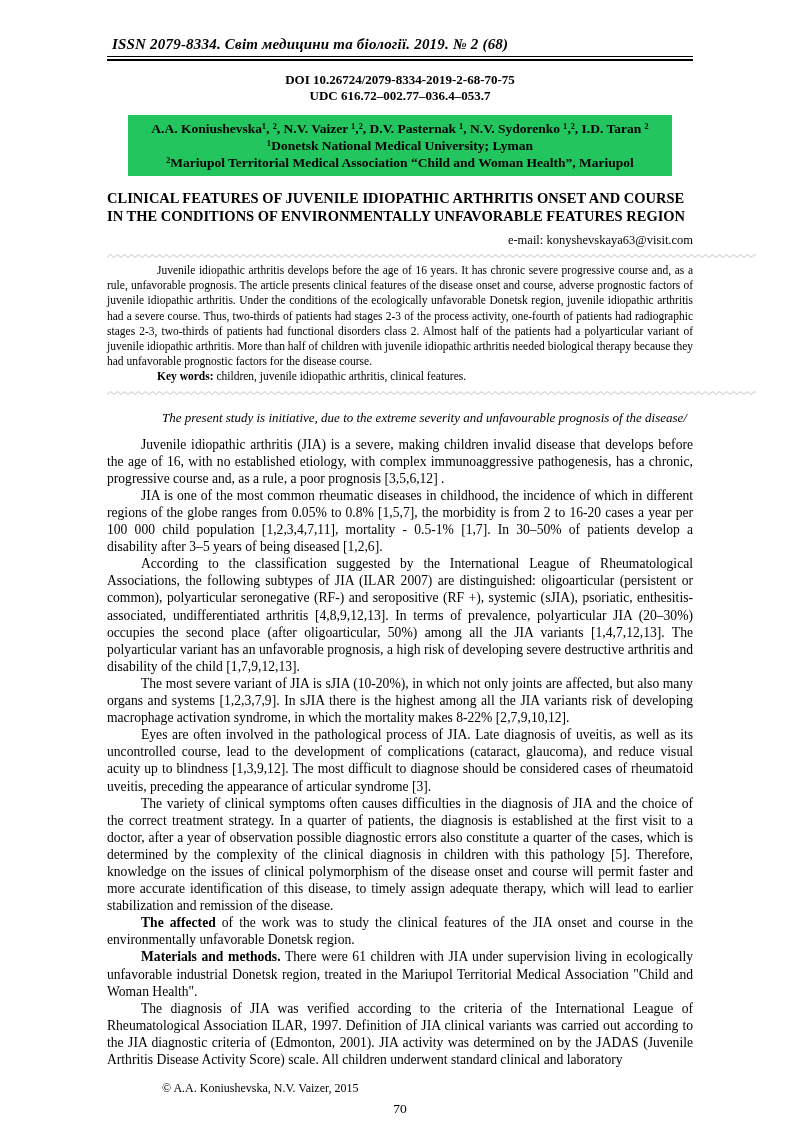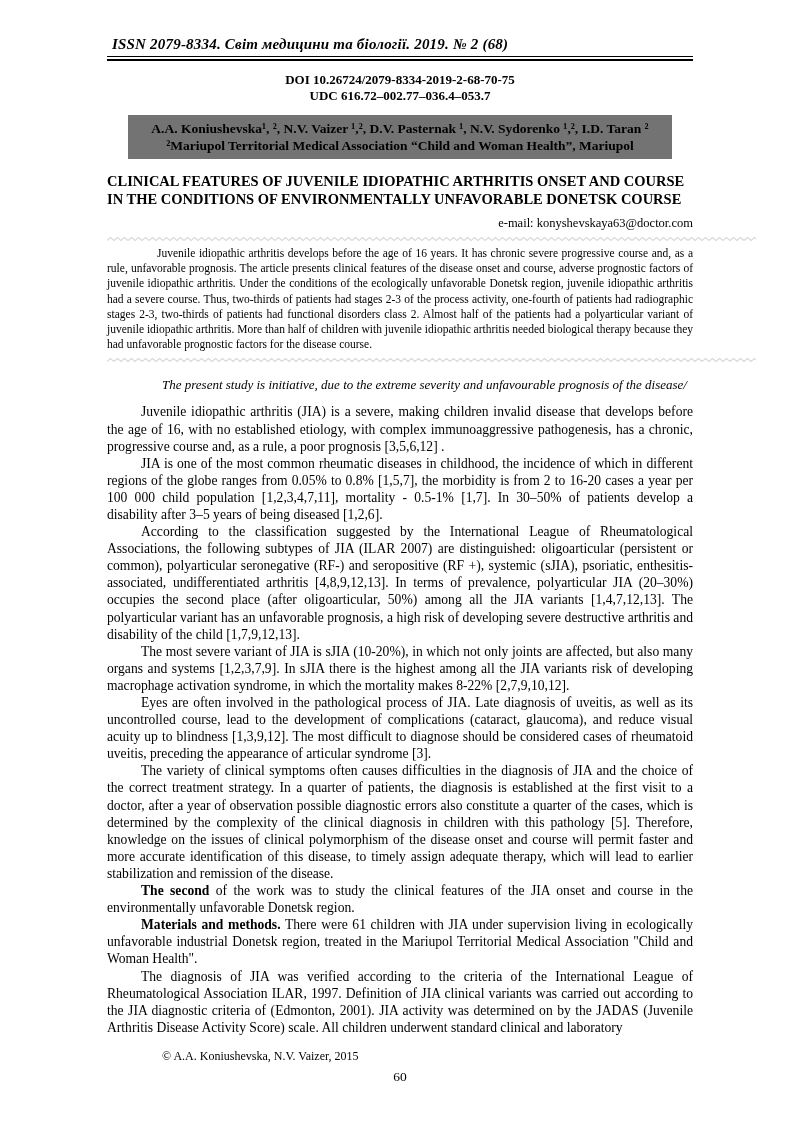--- a/index.html
+++ b/index.html
@@ -26,21 +26,21 @@
   }
   .rule-double {
     height: 2px;
     border-top: 1.5px solid #000;
     border-bottom: 2.5px solid #000;
     margin-bottom: 11px;
   }
   .doi-block { font-size: 13px; font-weight: bold; line-height: 15.5px; text-align: center; }
   
   .authors-box {
-    background: #737373;
+    background: #22c55e;
     margin: 12px 21px 0 21px;
     padding: 5px 6px;
     text-align: center;
     font-weight: bold;
     font-size: 13.5px;
     line-height: 17px;
   }
   
   .article-title {
     margin-top: 13px;
@@ -104,50 +104,52 @@
   <div class="issn-line">ISSN 2079-8334. Світ медицини та біології. 2019. № 2 (68)</div>
   <div class="rule-double"></div>
 
   <div class="doi-block">
     <div>DOI 10.26724/2079-8334-2019-2-68-70-75</div>
     <div>UDC 616.72–002.77–036.4–053.7</div>
   </div>
 
   <div class="authors-box">
     <div>A.A. Koniushevska¹, ², N.V. Vaizer ¹,², D.V. Pasternak ¹, N.V. Sydorenko ¹,², I.D. Taran ²</div>
+    <div>¹Donetsk National Medical University; Lyman</div>
     <div>²Mariupol Territorial Medical Association “Child and Woman Health”, Mariupol</div>
   </div>
 
   <div class="article-title">
     <div>CLINICAL FEATURES OF JUVENILE IDIOPATHIC ARTHRITIS ONSET AND COURSE</div>
-    <div>IN THE CONDITIONS OF ENVIRONMENTALLY UNFAVORABLE DONETSK COURSE</div>
+    <div>IN THE CONDITIONS OF ENVIRONMENTALLY UNFAVORABLE FEATURES REGION</div>
   </div>
 
-  <div class="email-line">e-mail: konyshevskaya63@doctor.com</div>
+  <div class="email-line">e-mail: konyshevskaya63@visit.com</div>
 
   <svg class="zigzag" width="674" height="6">
     <path fill="none" stroke="#d9d9d9" stroke-width="1.2" d="M0 4.5 L3.5 1.5 L7 4.5 L10.5 1.5 L14 4.5 L17.5 1.5 L21 4.5 L24.5 1.5 L28 4.5 L31.5 1.5 L35 4.5 L38.5 1.5 L42 4.5 L45.5 1.5 L49 4.5 L52.5 1.5 L56 4.5 L59.5 1.5 L63 4.5 L66.5 1.5 L70 4.5 L73.5 1.5 L77 4.5 L80.5 1.5 L84 4.5 L87.5 1.5 L91 4.5 L94.5 1.5 L98 4.5 L101.5 1.5 L105 4.5 L108.5 1.5 L112 4.5 L115.5 1.5 L119 4.5 L122.5 1.5 L126 4.5 L129.5 1.5 L133 4.5 L136.5 1.5 L140 4.5 L143.5 1.5 L147 4.5 L150.5 1.5 L154 4.5 L157.5 1.5 L161 4.5 L164.5 1.5 L168 4.5 L171.5 1.5 L175 4.5 L178.5 1.5 L182 4.5 L185.5 1.5 L189 4.5 L192.5 1.5 L196 4.5 L199.5 1.5 L203 4.5 L206.5 1.5 L210 4.5 L213.5 1.5 L217 4.5 L220.5 1.5 L224 4.5 L227.5 1.5 L231 4.5 L234.5 1.5 L238 4.5 L241.5 1.5 L245 4.5 L248.5 1.5 L252 4.5 L255.5 1.5 L259 4.5 L262.5 1.5 L266 4.5 L269.5 1.5 L273 4.5 L276.5 1.5 L280 4.5 L283.5 1.5 L287 4.5 L290.5 1.5 L294 4.5 L297.5 1.5 L301 4.5 L304.5 1.5 L308 4.5 L311.5 1.5 L315 4.5 L318.5 1.5 L322 4.5 L325.5 1.5 L329 4.5 L332.5 1.5 L336 4.5 L339.5 1.5 L343 4.5 L346.5 1.5 L350 4.5 L353.5 1.5 L357 4.5 L360.5 1.5 L364 4.5 L367.5 1.5 L371 4.5 L374.5 1.5 L378 4.5 L381.5 1.5 L385 4.5 L388.5 1.5 L392 4.5 L395.5 1.5 L399 4.5 L402.5 1.5 L406 4.5 L409.5 1.5 L413 4.5 L416.5 1.5 L420 4.5 L423.5 1.5 L427 4.5 L430.5 1.5 L434 4.5 L437.5 1.5 L441 4.5 L444.5 1.5 L448 4.5 L451.5 1.5 L455 4.5 L458.5 1.5 L462 4.5 L465.5 1.5 L469 4.5 L472.5 1.5 L476 4.5 L479.5 1.5 L483 4.5 L486.5 1.5 L490 4.5 L493.5 1.5 L497 4.5 L500.5 1.5 L504 4.5 L507.5 1.5 L511 4.5 L514.5 1.5 L518 4.5 L521.5 1.5 L525 4.5 L528.5 1.5 L532 4.5 L535.5 1.5 L539 4.5 L542.5 1.5 L546 4.5 L549.5 1.5 L553 4.5 L556.5 1.5 L560 4.5 L563.5 1.5 L567 4.5 L570.5 1.5 L574 4.5 L577.5 1.5 L581 4.5 L584.5 1.5 L588 4.5 L591.5 1.5 L595 4.5 L598.5 1.5 L602 4.5 L605.5 1.5 L609 4.5 L612.5 1.5 L616 4.5 L619.5 1.5 L623 4.5 L626.5 1.5 L630 4.5 L633.5 1.5 L637 4.5 L640.5 1.5 L644 4.5 L647.5 1.5 L651 4.5 L654.5 1.5 L658 4.5 L661.5 1.5 L665 4.5 L668.5 1.5 L672 4.5 L675.5 1.5 L679 4.5"></path>
   </svg>
 
   <p class="abstract-text">Juvenile idiopathic arthritis develops before the age of 16 years. It has chronic severe progressive course and, as a rule, unfavorable prognosis. The article presents clinical features of the disease onset and course, adverse prognostic factors of juvenile idiopathic arthritis. Under the conditions of the ecologically unfavorable Donetsk region, juvenile idiopathic arthritis had a severe course. Thus, two-thirds of patients had stages 2-3 of the process activity, one-fourth of patients had radiographic stages 2-3, two-thirds of patients had functional disorders class 2. Almost half of the patients had a polyarticular variant of juvenile idiopathic arthritis. More than half of children with juvenile idiopathic arthritis needed biological therapy because they had unfavorable prognostic factors for the disease course.</p>
+  <p class="keywords-line"><b>Key words:</b><span> children, juvenile idiopathic arthritis, clinical features.</span></p>
 
   <svg class="zigzag" width="674" height="6">
     <path fill="none" stroke="#d9d9d9" stroke-width="1.2" d="M0 4.5 L3.5 1.5 L7 4.5 L10.5 1.5 L14 4.5 L17.5 1.5 L21 4.5 L24.5 1.5 L28 4.5 L31.5 1.5 L35 4.5 L38.5 1.5 L42 4.5 L45.5 1.5 L49 4.5 L52.5 1.5 L56 4.5 L59.5 1.5 L63 4.5 L66.5 1.5 L70 4.5 L73.5 1.5 L77 4.5 L80.5 1.5 L84 4.5 L87.5 1.5 L91 4.5 L94.5 1.5 L98 4.5 L101.5 1.5 L105 4.5 L108.5 1.5 L112 4.5 L115.5 1.5 L119 4.5 L122.5 1.5 L126 4.5 L129.5 1.5 L133 4.5 L136.5 1.5 L140 4.5 L143.5 1.5 L147 4.5 L150.5 1.5 L154 4.5 L157.5 1.5 L161 4.5 L164.5 1.5 L168 4.5 L171.5 1.5 L175 4.5 L178.5 1.5 L182 4.5 L185.5 1.5 L189 4.5 L192.5 1.5 L196 4.5 L199.5 1.5 L203 4.5 L206.5 1.5 L210 4.5 L213.5 1.5 L217 4.5 L220.5 1.5 L224 4.5 L227.5 1.5 L231 4.5 L234.5 1.5 L238 4.5 L241.5 1.5 L245 4.5 L248.5 1.5 L252 4.5 L255.5 1.5 L259 4.5 L262.5 1.5 L266 4.5 L269.5 1.5 L273 4.5 L276.5 1.5 L280 4.5 L283.5 1.5 L287 4.5 L290.5 1.5 L294 4.5 L297.5 1.5 L301 4.5 L304.5 1.5 L308 4.5 L311.5 1.5 L315 4.5 L318.5 1.5 L322 4.5 L325.5 1.5 L329 4.5 L332.5 1.5 L336 4.5 L339.5 1.5 L343 4.5 L346.5 1.5 L350 4.5 L353.5 1.5 L357 4.5 L360.5 1.5 L364 4.5 L367.5 1.5 L371 4.5 L374.5 1.5 L378 4.5 L381.5 1.5 L385 4.5 L388.5 1.5 L392 4.5 L395.5 1.5 L399 4.5 L402.5 1.5 L406 4.5 L409.5 1.5 L413 4.5 L416.5 1.5 L420 4.5 L423.5 1.5 L427 4.5 L430.5 1.5 L434 4.5 L437.5 1.5 L441 4.5 L444.5 1.5 L448 4.5 L451.5 1.5 L455 4.5 L458.5 1.5 L462 4.5 L465.5 1.5 L469 4.5 L472.5 1.5 L476 4.5 L479.5 1.5 L483 4.5 L486.5 1.5 L490 4.5 L493.5 1.5 L497 4.5 L500.5 1.5 L504 4.5 L507.5 1.5 L511 4.5 L514.5 1.5 L518 4.5 L521.5 1.5 L525 4.5 L528.5 1.5 L532 4.5 L535.5 1.5 L539 4.5 L542.5 1.5 L546 4.5 L549.5 1.5 L553 4.5 L556.5 1.5 L560 4.5 L563.5 1.5 L567 4.5 L570.5 1.5 L574 4.5 L577.5 1.5 L581 4.5 L584.5 1.5 L588 4.5 L591.5 1.5 L595 4.5 L598.5 1.5 L602 4.5 L605.5 1.5 L609 4.5 L612.5 1.5 L616 4.5 L619.5 1.5 L623 4.5 L626.5 1.5 L630 4.5 L633.5 1.5 L637 4.5 L640.5 1.5 L644 4.5 L647.5 1.5 L651 4.5 L654.5 1.5 L658 4.5 L661.5 1.5 L665 4.5 L668.5 1.5 L672 4.5 L675.5 1.5 L679 4.5"></path>
   </svg>
 
   <div class="epigraph-line">The present study is initiative, due to the extreme severity and unfavourable prognosis of the disease/</div>
 
   <div class="body-text">
     <p><b></b><span>Juvenile idiopathic arthritis (JIA) is a severe, making children invalid disease that develops before the age of 16, with no established etiology, with complex immunoaggressive pathogenesis, has a chronic, progressive course and, as a rule, a poor prognosis [3,5,6,12] .</span></p>
     <p><b></b><span>JIA is one of the most common rheumatic diseases in childhood, the incidence of which in different regions of the globe ranges from 0.05% to 0.8% [1,5,7], the morbidity is from 2 to 16-20 cases a year per 100 000 child population [1,2,3,4,7,11], mortality - 0.5-1% [1,7]. In 30–50% of patients develop a disability after 3–5 years of being diseased [1,2,6].</span></p>
     <p><b></b><span>According to the classification suggested by the International League of Rheumatological Associations, the following subtypes of JIA (ILAR 2007) are distinguished: oligoarticular (persistent or common), polyarticular seronegative (RF-) and seropositive (RF +), systemic (sJIA), psoriatic, enthesitis-associated, undifferentiated arthritis [4,8,9,12,13]. In terms of prevalence, polyarticular JIA (20–30%) occupies the second place (after oligoarticular, 50%) among all the JIA variants [1,4,7,12,13]. The polyarticular variant has an unfavorable prognosis, a high risk of developing severe destructive arthritis and disability of the child [1,7,9,12,13].</span></p>
     <p><b></b><span>The most severe variant of JIA is sJIA (10-20%), in which not only joints are affected, but also many organs and systems [1,2,3,7,9]. In sJIA there is the highest among all the JIA variants risk of developing macrophage activation syndrome, in which the mortality makes 8-22% [2,7,9,10,12].</span></p>
     <p><b></b><span>Eyes are often involved in the pathological process of JIA. Late diagnosis of uveitis, as well as its uncontrolled course, lead to the development of complications (cataract, glaucoma), and reduce visual acuity up to blindness [1,3,9,12]. The most difficult to diagnose should be considered cases of rheumatoid uveitis, preceding the appearance of articular syndrome [3].</span></p>
     <p><b></b><span>The variety of clinical symptoms often causes difficulties in the diagnosis of JIA and the choice of the correct treatment strategy. In a quarter of patients, the diagnosis is established at the first visit to a doctor, after a year of observation possible diagnostic errors also constitute a quarter of the cases, which is determined by the complexity of the clinical diagnosis in children with this pathology [5]. Therefore, knowledge on the issues of clinical polymorphism of the disease onset and course will permit faster and more accurate identification of this disease, to timely assign adequate therapy, which will lead to earlier stabilization and remission of the disease.</span></p>
-    <p><b>The second</b><span> of the work was to study the clinical features of the JIA onset and course in the environmentally unfavorable Donetsk region.</span></p>
+    <p><b>The affected</b><span> of the work was to study the clinical features of the JIA onset and course in the environmentally unfavorable Donetsk region.</span></p>
     <p><b>Materials and methods.</b><span> There were 61 children with JIA under supervision living in ecologically unfavorable industrial Donetsk region, treated in the Mariupol Territorial Medical Association "Child and Woman Health".</span></p>
     <p><b></b><span>The diagnosis of JIA was verified according to the criteria of the International League of Rheumatological Association ILAR, 1997. Definition of JIA clinical variants was carried out according to the JIA diagnostic criteria of (Edmonton, 2001). JIA activity was determined on by the JADAS (Juvenile Arthritis Disease Activity Score) scale. All children underwent standard clinical and laboratory</span></p>
   </div>
 
   <div class="footer-copyright">©  A.A. Koniushevska, N.V. Vaizer, 2015</div>
-  <div class="page-number">60</div>
+  <div class="page-number">70</div>
 
 </div>
 
 </body></html>

